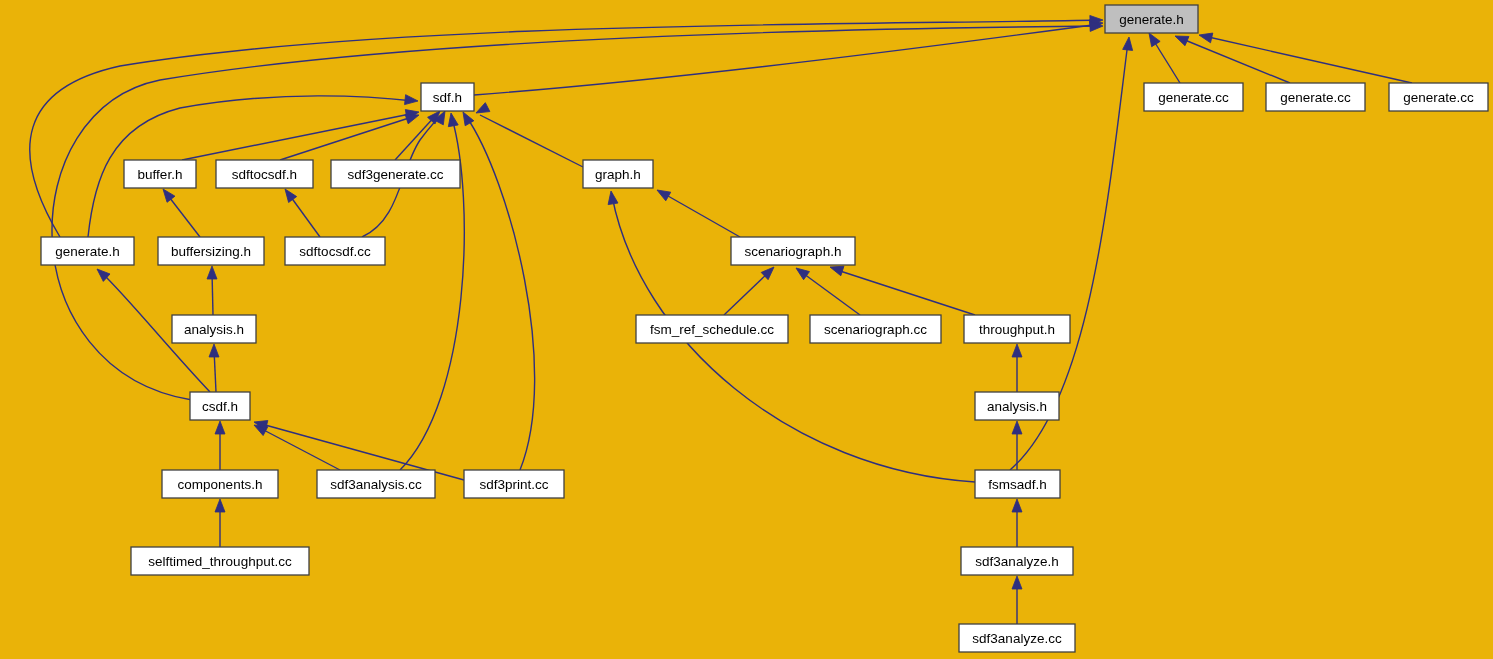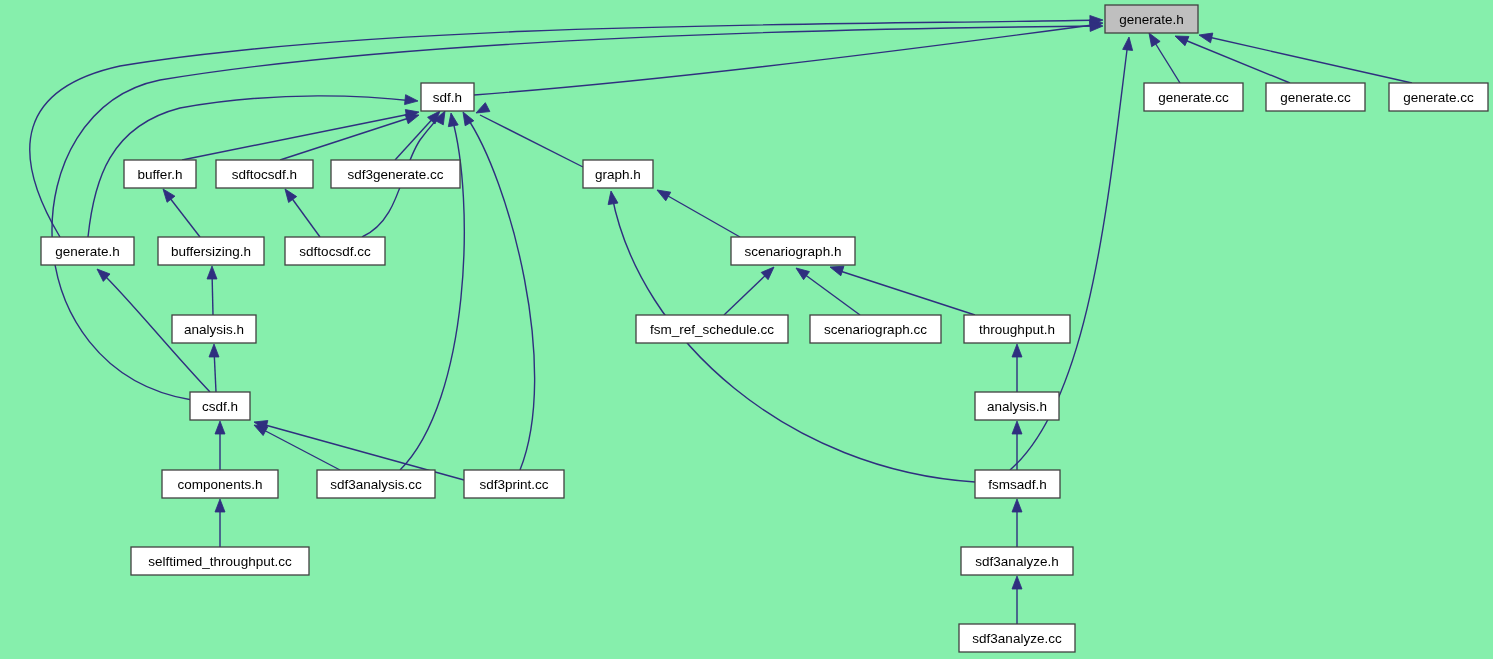--- a/index.html
+++ b/index.html
@@ -4,21 +4,21 @@
 <style>
   html, body {
     margin: 0;
     padding: 0;
     background: #ffffff;
   }
   #graph-root {
     position: relative;
     width: 1493px;
     height: 659px;
-    background: #86efac;
+    background: #eab308;
     font-family: "Liberation Sans", "DejaVu Sans", sans-serif;
     overflow: hidden;
   }
   #graph-svg {
     position: absolute;
     left: 0;
     top: 0;
     width: 1493px;
     height: 659px;
     display: block;

